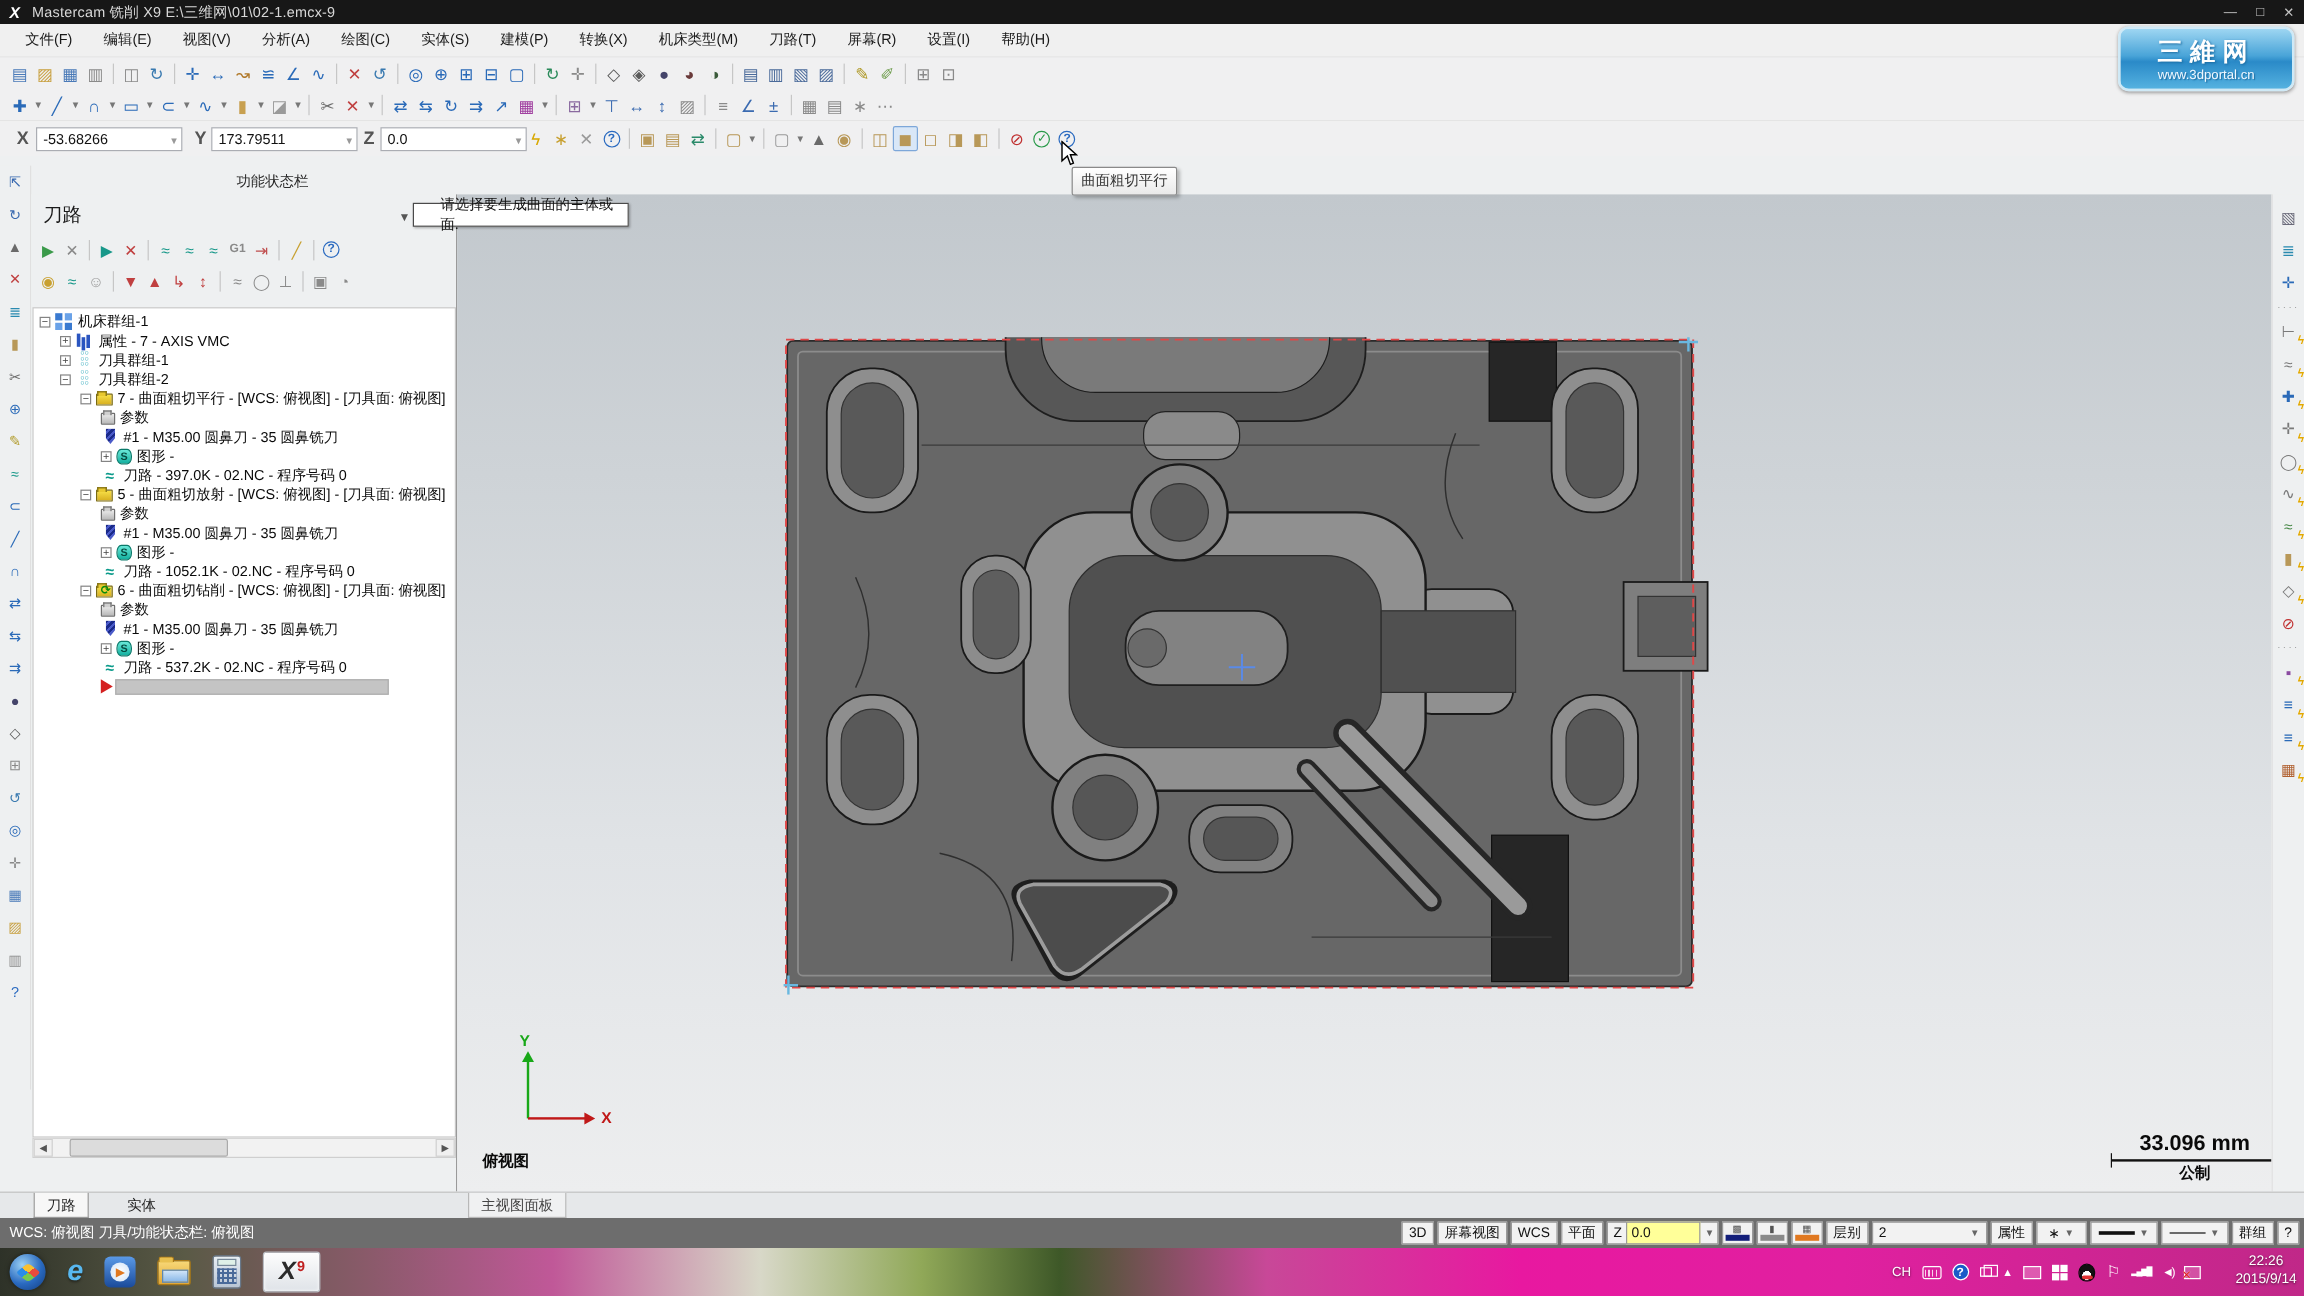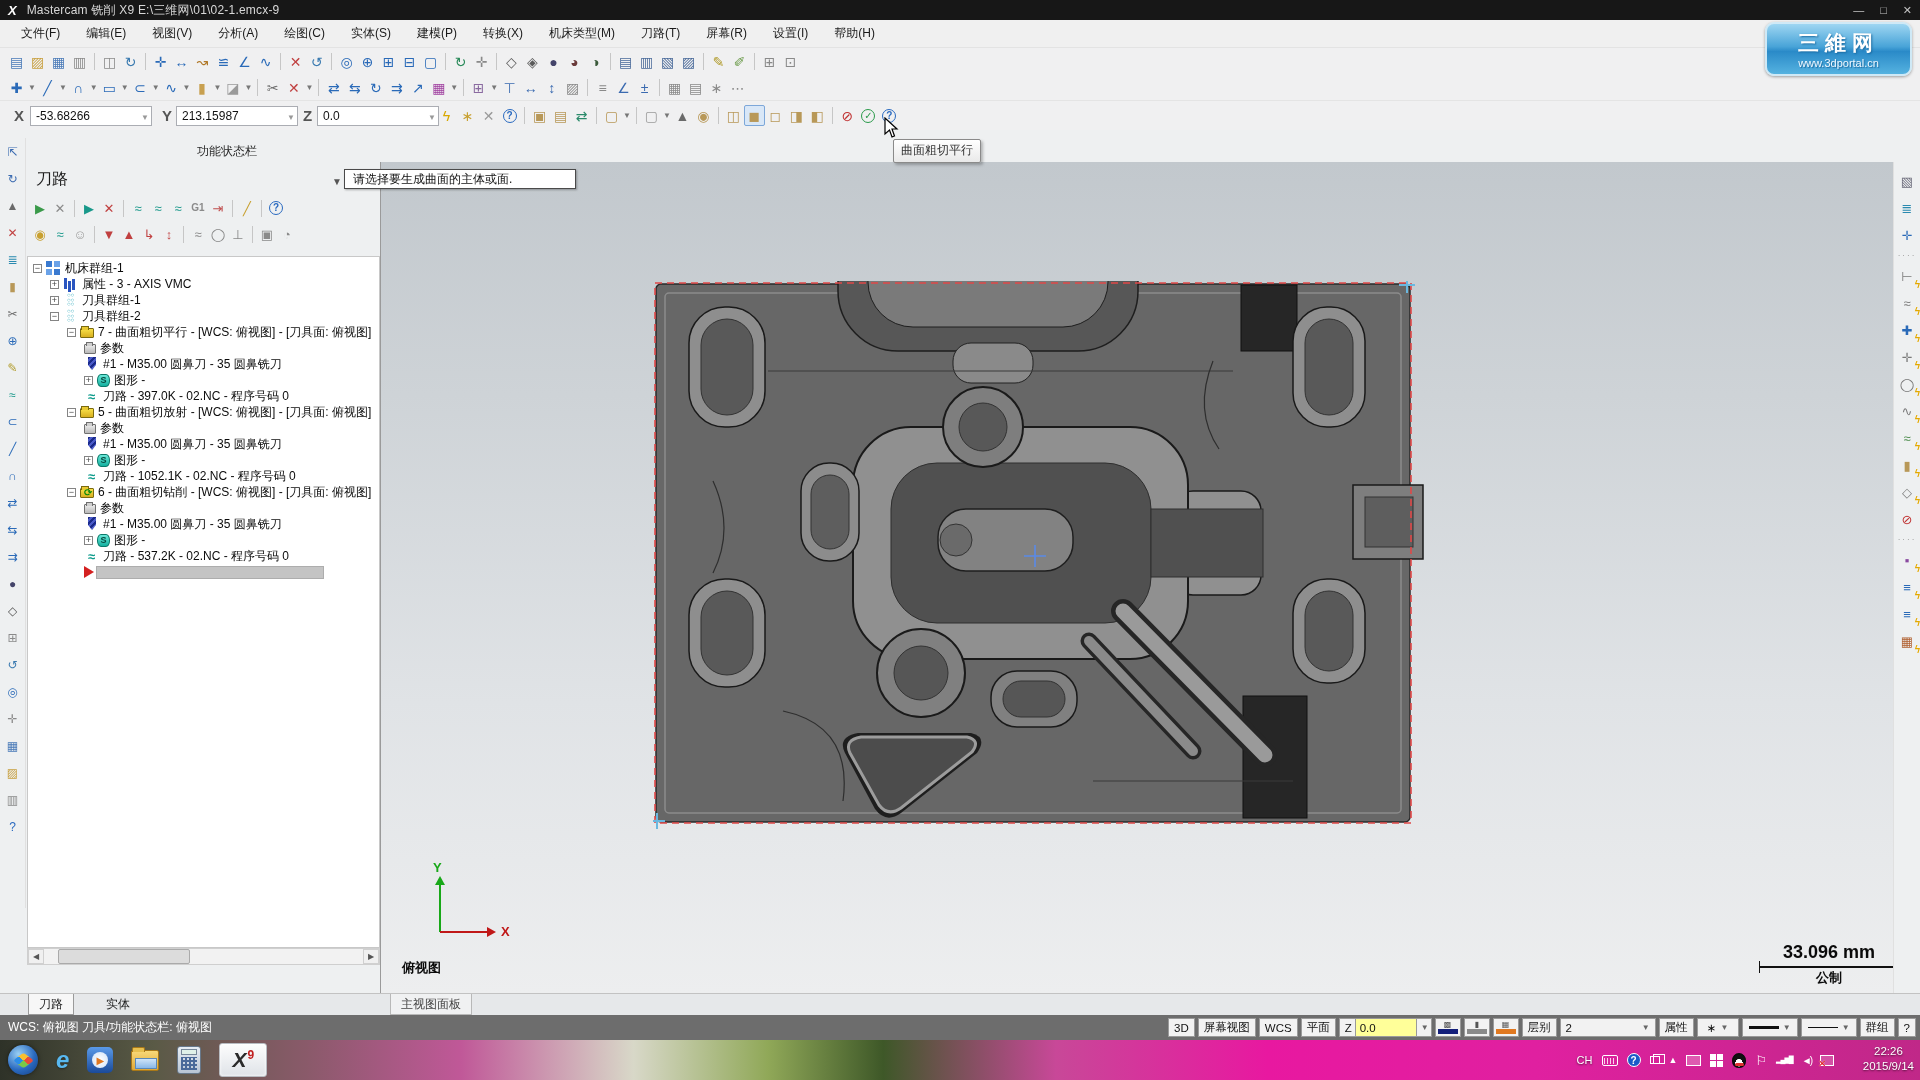--- a/index.html
+++ b/index.html
@@ -35,21 +35,21 @@
   .coordbar{position:absolute;top:101px;height:29px;width:100%;background:#f0f0f1}
   .clabel{position:absolute;top:6px;font-size:15px;color:#555;font-weight:bold}
   .cfield{position:absolute;top:5px;width:122px;height:20px;background:#fff;border:1px solid #abadb3;display:flex;align-items:center;padding:0 14px 0 5px;font-size:12px;color:#111}
   .cfield .drop{position:absolute;right:2px;top:6px;font-size:8px;color:#999}
   .coordicons{position:absolute;left:436px;top:4px;display:flex;align-items:center}
 
   
   .hintband{position:absolute;top:130px;height:32px;width:100%;background:#eef0f1}
   .func-label{position:absolute;left:197px;top:143px;font-size:12px;color:#2a2a2a}
   .tooltip{position:absolute;left:893px;top:139px;background:linear-gradient(#ffffff,#e9e9e9);border:1px solid #8a8a8a;border-radius:2px;padding:2px 7px 3px;font-size:12px;color:#333;box-shadow:2px 2px 3px rgba(0,0,0,.25);z-index:60}
-  .prompt{position:absolute;left:344px;top:169px;width:232px;height:20px;background:#fff;border:1px solid #4a4a4a;box-shadow:1px 1px 2px rgba(0,0,0,.3);font-size:12px;color:#111;display:flex;align-items:center;padding-left:8px;z-index:55}
+  .prompt{position:absolute;left:344px;top:169px;width:180px;height:20px;background:#fff;border:1px solid #4a4a4a;box-shadow:1px 1px 2px rgba(0,0,0,.3);font-size:12px;color:#111;display:flex;align-items:center;padding-left:22px;z-index:55}
   .cursor-arrow{position:absolute;left:884px;top:117px;z-index:70}
 
   
   .mru{position:absolute;left:0;top:138px;width:26px;height:770px;background:#eef0f1;display:flex;flex-direction:column;align-items:center;gap:7px;padding-top:4px;border-right:1px solid #e0e0e0}
   .mru .tbi{width:20px;height:20px;font-size:12px}
 
   .ops{position:absolute;left:26px;top:162px;width:355px;height:831px;background:#eef0f1;border-right:1px solid #9a9a9a}
   .ops-title{position:absolute;left:10px;top:7px;font-size:16px;color:#1a1a1a}
   .ops-drop{position:absolute;left:306px;top:14px;font-size:10px;color:#555}
   .ops-toolbar{position:absolute;left:4px;display:flex;align-items:center}
@@ -407,21 +407,21 @@
     </div>
 
   <div class="coordbar">
     <span class="clabel" style="left:14px">X</span>
     <span class="cfield" style="left:30px">
         <span>-53.68266</span>
         <span class="drop">▼</span>
       </span>
     <span class="clabel" style="left:162px">Y</span>
     <span class="cfield" style="left:176px">
-        <span>213.15987</span>
+        <span>173.79511</span>
         <span class="drop">▼</span>
       </span>
     <span class="clabel" style="left:303px">Z</span>
     <span class="cfield" style="left:317px">
         <span>0.0</span>
         <span class="drop">▼</span>
       </span>
     <span class="coordicons">
         <span class="tbi">
           <span class="g" style="color: rgb(216, 168, 0);">ϟ</span>
@@ -661,21 +661,21 @@
         <div class="trow">
           <span style="flex: 0 0 auto; width: 5px;"></span>
           <span class="exp">−</span>
           <span class="ti ti-mgroup"></span>
           <span>机床群组-1</span>
         </div>
         <div class="trow">
           <span style="flex: 0 0 auto; width: 22px;"></span>
           <span class="exp">+</span>
           <span class="ti ti-props"></span>
-          <span>属性 - 3 - AXIS VMC</span>
+          <span>属性 - 7 - AXIS VMC</span>
         </div>
         <div class="trow">
           <span style="flex: 0 0 auto; width: 22px;"></span>
           <span class="exp">+</span>
           <span class="ti ti-tgroup"></span>
           <span>刀具群组-1</span>
         </div>
         <div class="trow">
           <span style="flex: 0 0 auto; width: 22px;"></span>
           <span class="exp">−</span>

